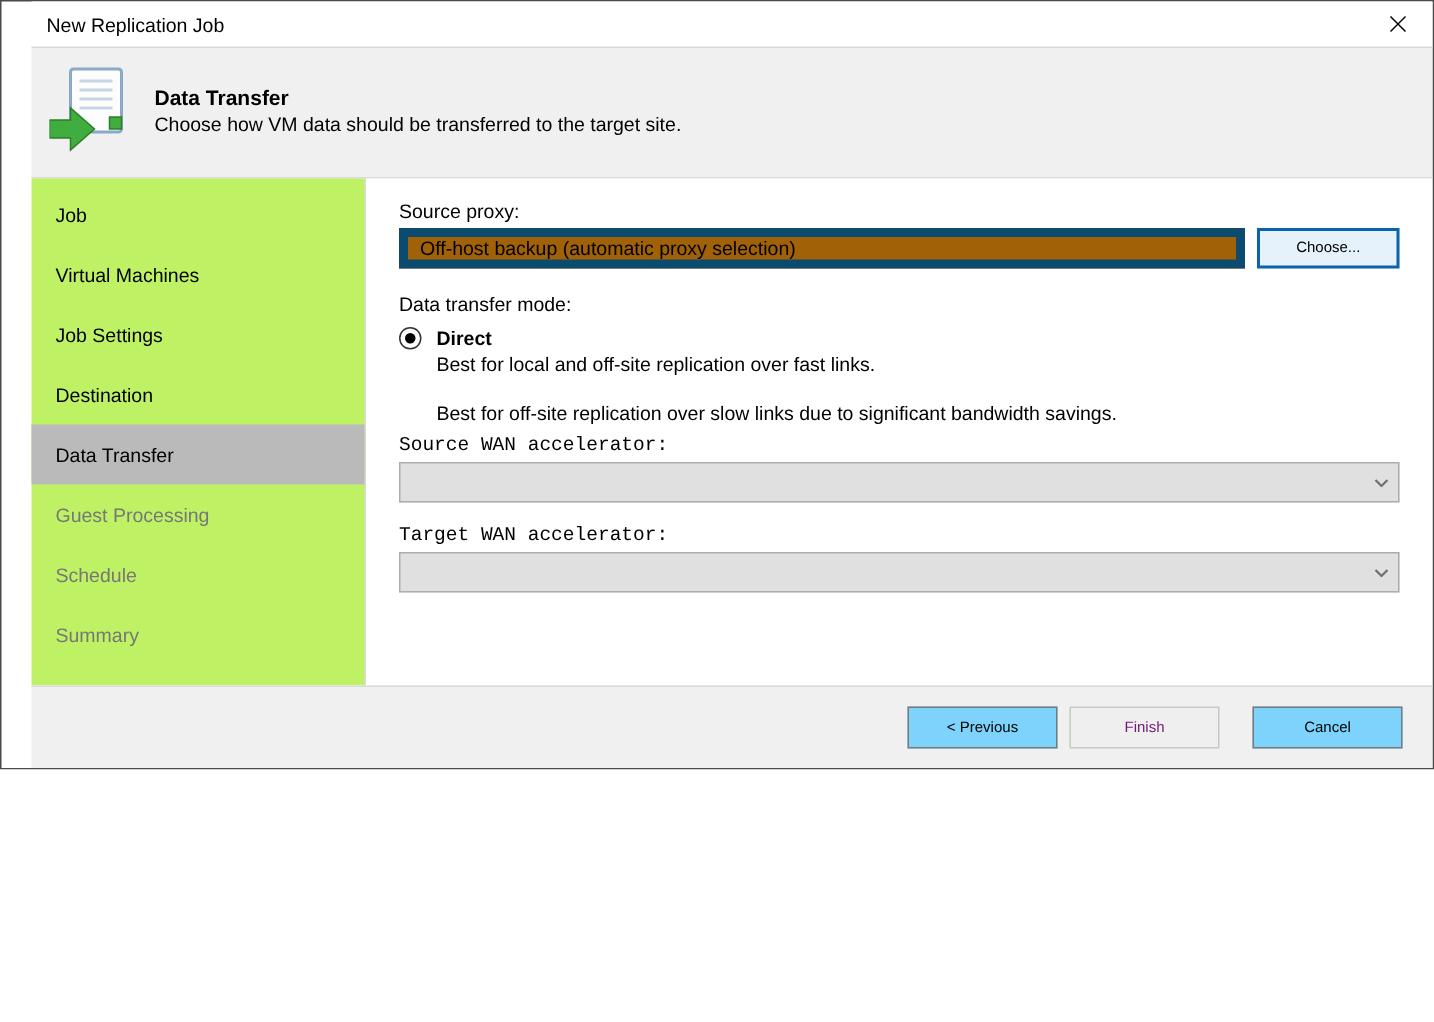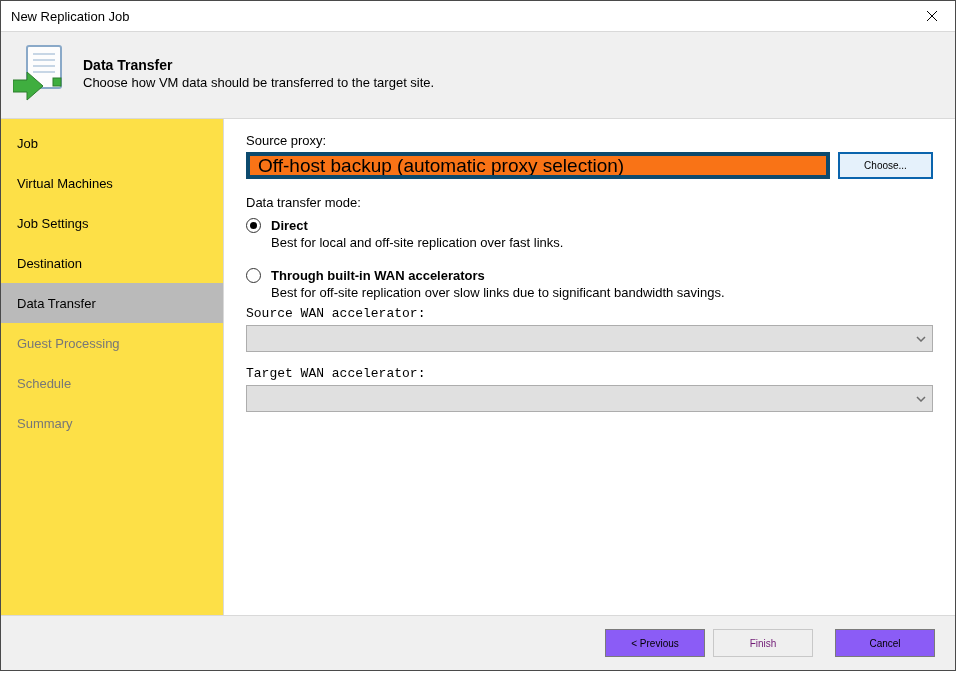--- a/index.html
+++ b/index.html
@@ -5,26 +5,27 @@
   html, body {
     margin: 0;
     padding: 0;
     font-family: "Segoe UI", Tahoma, sans-serif;
     font-size: 13px;
     color: #000;
     background: #fff;
   }
   .window {
     width: 956px;
-    height: 671px;
+    height: 513px;
     box-sizing: border-box;
     border: 1px solid #4a4a4a;
     display: flex;
     flex-direction: column;
     background: #fff;
+    padding-left: 20px;
   }
   
   .titlebar {
     height: 30px;
     display: flex;
     align-items: center;
     padding: 0 0 0 10px;
     border-bottom: 1px solid #d9d9d9;
     background: #fff;
   }
@@ -72,21 +73,21 @@
   }
 
   
   .body {
     flex: 1;
     display: flex;
     min-height: 0;
   }
   .sidebar {
     width: 222px;
-    background: #fde047;
+    background: #bef264;
     border-right: 1px solid #d9d9d9;
     display: flex;
     flex-direction: column;
     padding-top: 4px;
   }
   .sidebar .step {
     height: 40px;
     display: flex;
     align-items: center;
     padding: 0 16px;
@@ -111,24 +112,24 @@
     margin-bottom: 4px;
   }
   .field-row {
     display: flex;
     align-items: stretch;
     margin-bottom: 16px;
   }
   .textbox {
     flex: 1;
     height: 27px;
-    border: 4px solid #0c4a6e;
+    border: 6px solid #0c4a6e;
     padding: 0 8px;
-    background: #f97316;
-    font-size: 19px;
+    background: #a16207;
+    font-size: 13px;
     box-sizing: border-box;
   }
   .btn {
     height: 27px;
     min-width: 95px;
     border: 1px solid #7a7a7a;
     background: #e1e1e1;
     font-size: 10px;
     text-align: center;
     margin-left: 8px;
@@ -205,21 +206,21 @@
     height: 54px;
     display: flex;
     align-items: center;
     justify-content: flex-end;
     padding: 0 20px;
   }
   .footer .btn {
     min-width: 100px;
     height: 28px;
     margin-left: 8px;
-    background: #8b5cf6;
+    background: #7dd3fc;
   }
   .footer .btn.disabled {
     color: #701a75;
     background: #efefef;
     border-color: #c8c8c8;
   }
   .footer .gap { width: 14px; }
 </style>
 </head>
 <body>
@@ -300,24 +301,20 @@
 
       <div class="mode-section">
         <div class="radio-row">
           <span class="radio checked"></span>
           <span class="radio-label">Direct</span>
         </div>
         <div class="radio-desc">Best for local and off-site replication over fast links.</div>
       </div>
 
       <div class="mode-section">
-        <div class="radio-row">
-          <span class="radio"></span>
-          <span class="radio-label">Through built-in WAN accelerators</span>
-        </div>
         <div class="radio-desc">Best for off-site replication over slow links due to significant bandwidth savings.</div>
 
         <div class="wan-block">
           <div class="label">Source WAN accelerator:</div>
           <div class="combo">
             <span class="chev">
               <svg width="10" height="6" viewBox="0 0 10 6">
                   <polyline points="1,1 5,5 9,1" fill="none" stroke="#6f6f6f" stroke-width="1.5"></polyline>
                 </svg>
             </span>

